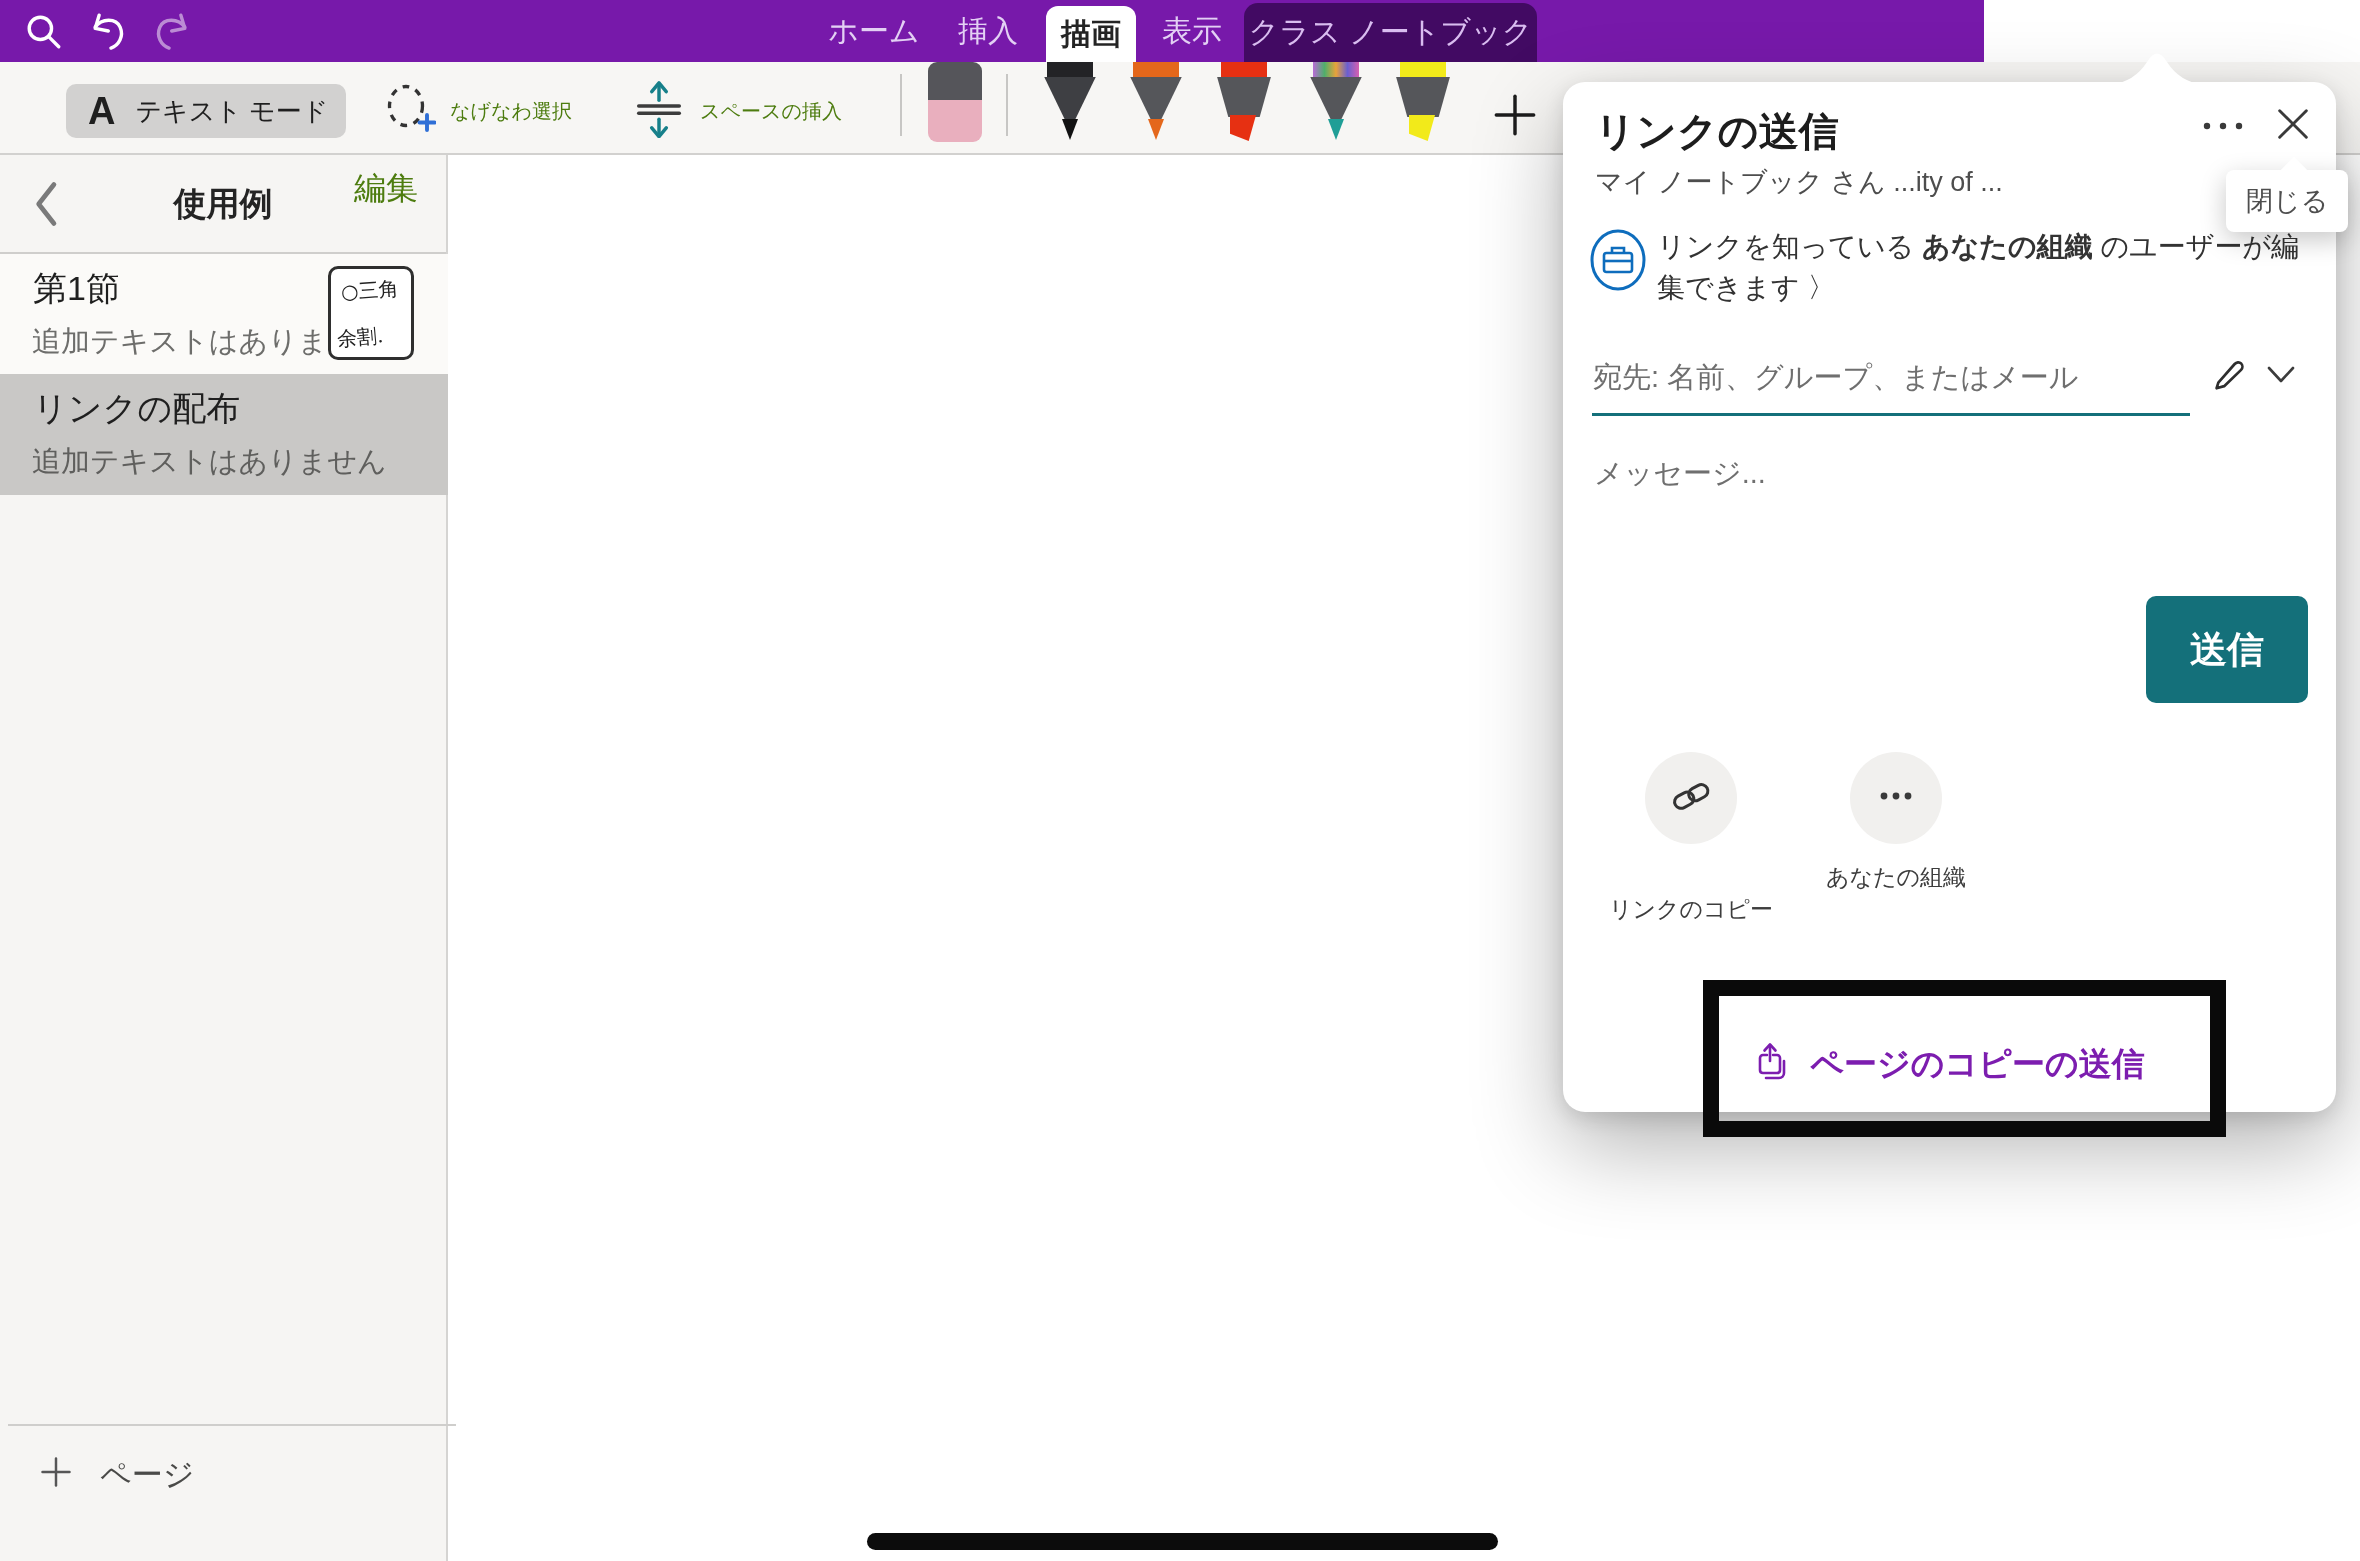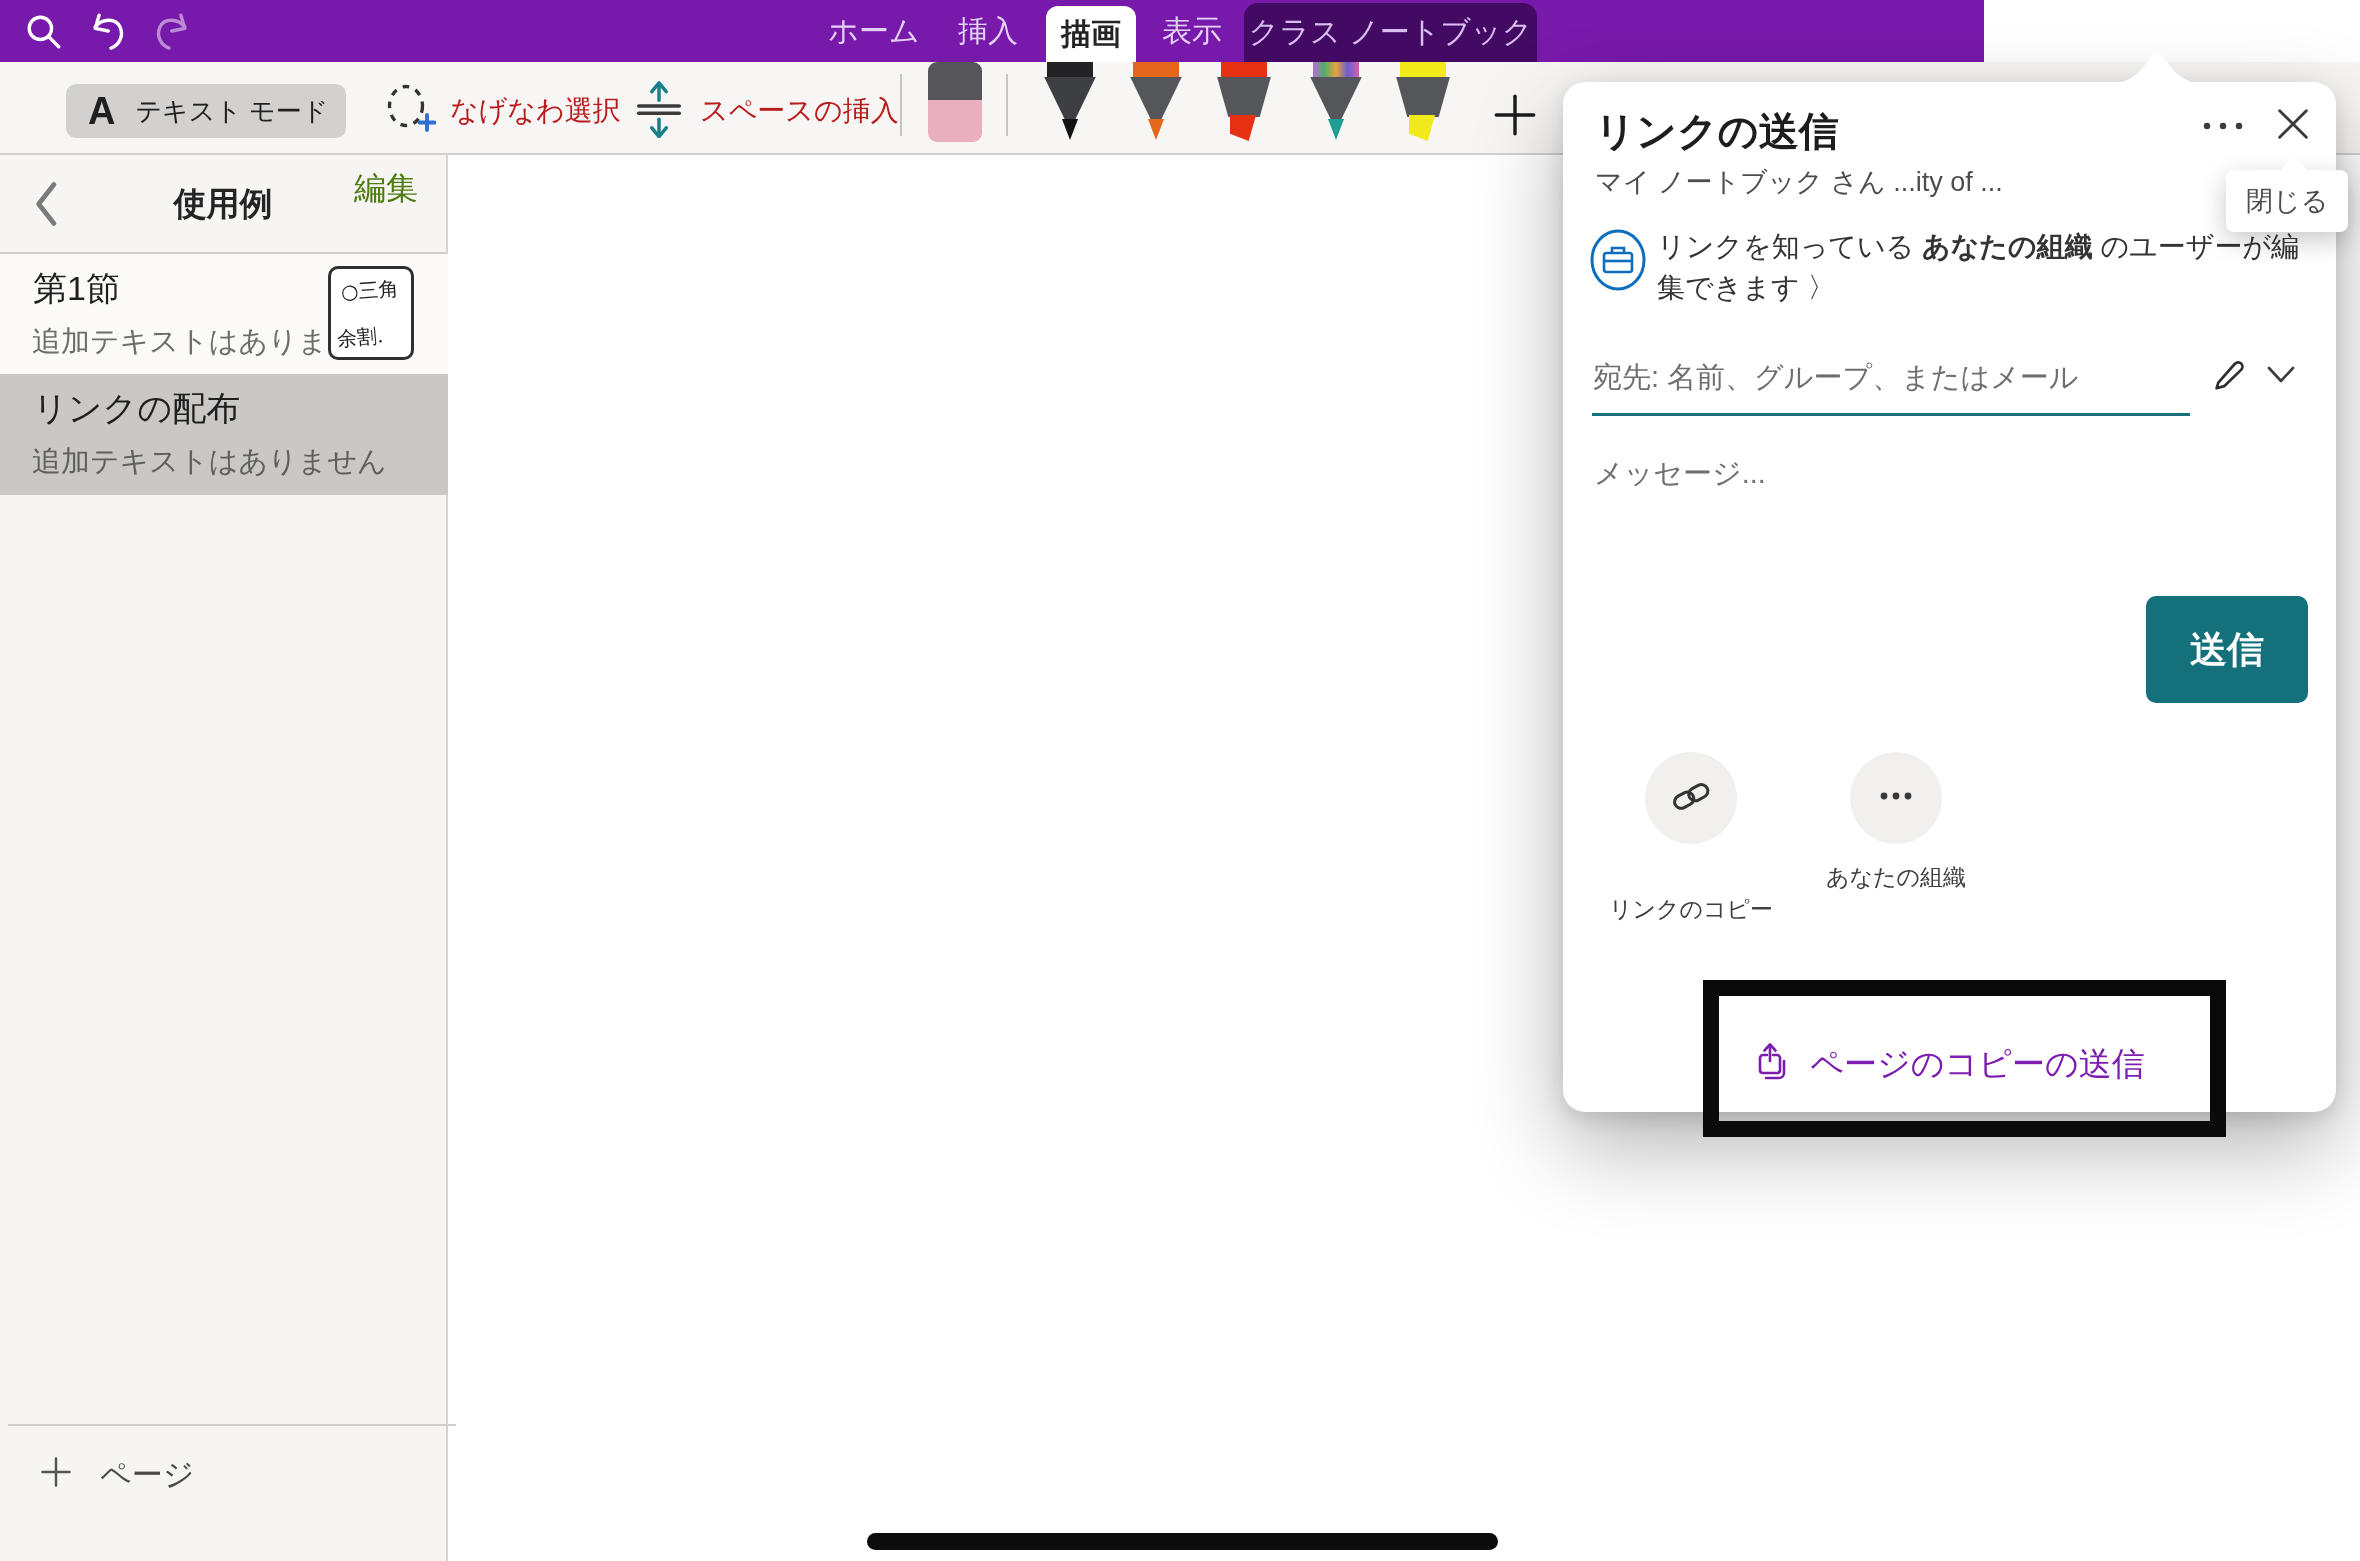--- a/index.html
+++ b/index.html
@@ -21,21 +21,21 @@
               color:#d9bdf0; font-size:30px; cursor:pointer; white-space:nowrap; }
 
   
   .toolbar { position:absolute; left:0; top:62px; width:2360px; height:93px; background:#f7f6f4;
              border-bottom:2px solid #d2d1cf; z-index:10; }
   .textmode-btn { position:absolute; left:66px; top:22px; width:280px; height:54px; background:#d2d1d0;
                   border-radius:10px; display:flex; align-items:center; padding-left:22px; gap:20px; cursor:pointer; }
   .textmode-btn .a-glyph { font-size:38px; font-weight:bold; color:#1f1f1f; line-height:1; }
   .textmode-btn .tm-label { font-size:26px; color:#1f1f1f; }
   .tool-group { position:absolute; display:flex; align-items:center; gap:14px; cursor:pointer; }
-  .tool-label { font-size:28px; color:#b91c1c; white-space:nowrap; }
+  .tool-label { font-size:20px; color:#4d7c0f; white-space:nowrap; }
   .v-divider { position:absolute; top:74px; width:2px; height:62px; background:#c7c6c4; }
 
   
   .eraser { position:absolute; left:928px; top:0; width:54px; height:80px; border-radius:9px; overflow:hidden; cursor:pointer; }
   .eraser .e-top { position:absolute; top:0; left:0; right:0; height:38px; background:#55555a; }
   .eraser .e-bottom { position:absolute; top:38px; left:0; right:0; bottom:0; background:#e9afbe; }
   .pen { position:absolute; top:0; width:56px; height:80px; cursor:pointer; }
   .pen .cap  { position:absolute; top:0; left:5px; right:5px; height:17px; }
   .pen .cone { position:absolute; top:15px; left:0; width:56px; height:44px; background:#55565a;
                clip-path:polygon(4% 0, 96% 0, 58% 100%, 42% 100%); }
@@ -101,21 +101,21 @@
   .msg-field { position:absolute; left:31px; top:372px; font-size:29px; color:#6f6f6f; cursor:text; }
   .send-btn { position:absolute; left:583px; top:514px; width:162px; height:107px; background:#14707A;
               border-radius:10px; display:flex; align-items:center; justify-content:center;
               color:#fff; font-size:37px; font-weight:600; cursor:pointer; }
   .circle-btn { position:absolute; top:670px; width:92px; height:92px; border-radius:50%; background:#f1f0ee;
                 display:flex; align-items:center; justify-content:center; cursor:pointer; color:#333; }
   .circle-btn svg { width:44px; height:44px; }
   .circle-label { position:absolute; top:780px; font-size:23px; color:#3d3d3d; text-align:center; width:220px;
                   white-space:nowrap; }
   .sendcopy-btn { position:absolute; left:0; top:950px; width:773px; height:64px; display:flex;
-                  align-items:center; justify-content:center; gap:14px; cursor:pointer; color:#7C1DAF; }
+                  align-items:center; justify-content:center; gap:14px; cursor:pointer; color:#7C1DAF;font-weight:bold; }
   .sendcopy-btn svg { width:42px; height:42px; }
   .sendcopy-btn .sc-label { font-size:33px; color:#7C1DAF; white-space:nowrap; }
 
   
   .tooltip { position:absolute; left:2226px; top:170px; min-width:114px; height:62px; background:#fff;
              border-radius:8px; z-index:120; box-shadow:0 8px 26px rgba(0,0,0,.22);
              display:flex; align-items:center; justify-content:center; padding:0 20px;
              font-size:27px; color:#4e4e4e; white-space:nowrap; }
   .tooltip::before { content:""; position:absolute; left:58px; top:-9px; width:20px; height:20px;
                      background:#fff; transform:rotate(45deg); }

